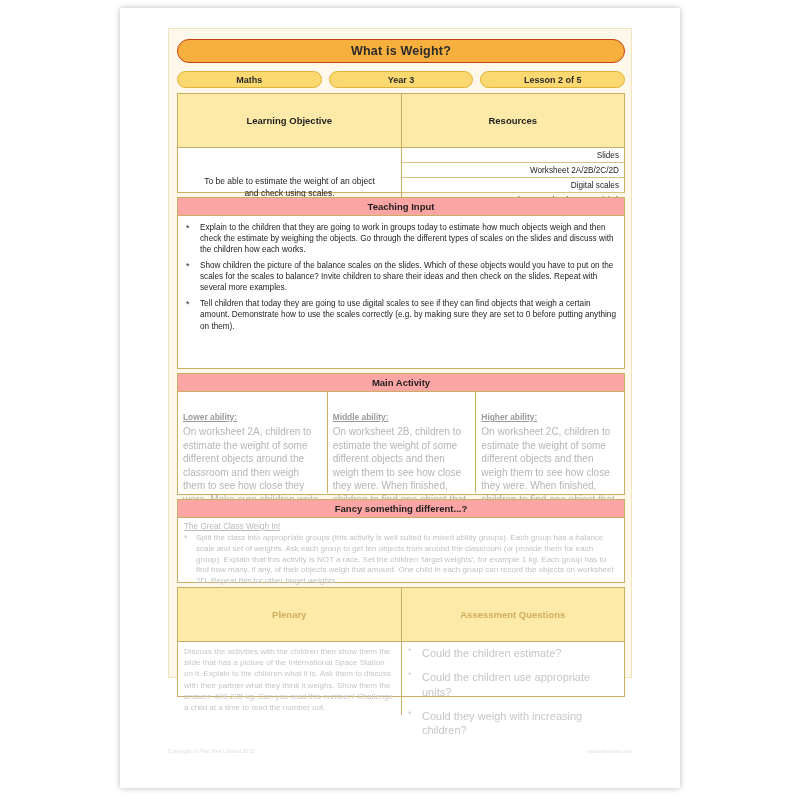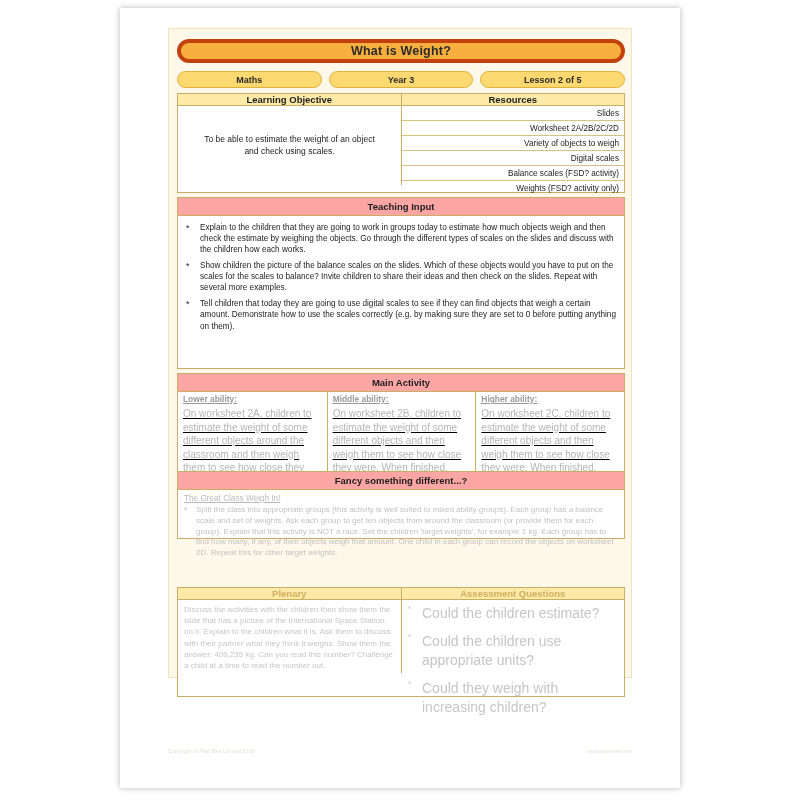--- a/index.html
+++ b/index.html
@@ -33,21 +33,21 @@
     box-sizing: border-box;
   }
   
   .title-banner {
     position: absolute;
     left: 8px;
     top: 10px;
     width: 448px;
     height: 24px;
     background: #f7b03e;
-    border: 4px solid #c2410c;
+    border: 1px solid #c2410c;
     border-radius: 12px;
     box-sizing: border-box;
     display: flex;
     align-items: center;
     justify-content: center;
     font-size: 12.5px;
     font-weight: bold;
     color: #2b2b2b;
     letter-spacing: .2px;
   }
@@ -87,21 +87,21 @@
     display: flex;
     background: #fde9a8;
     border-bottom: 1px solid #c9ae63;
   }
   .hdr-cell {
     flex: 1;
     text-align: center;
     font-size: 9.5px;
     font-weight: bold;
     color: #1d1d1d;
-    padding: 0 0;
+    padding: 21px 0;
   }
   .hdr-cell + .hdr-cell {
     border-left: 1px solid #c9ae63;
   }
   .hdr-band {
     background: #fca5a5;
     border-bottom: 1px solid #c9ae63;
     text-align: center;
     font-size: 9.5px;
     font-weight: bold;
@@ -159,39 +159,38 @@
     line-height: 1.35;
     text-align: left;
   }
 
   
   #main-activity-table { top: 344px; height: 122px; }
   .ma-body { display: flex; height: 101px; }
   .ma-col {
     width: 33.34%;
     box-sizing: border-box;
-    padding: 2px 5px;
-    text-decoration: underline;
+    padding: 20px 5px;
   }
   .ma-col + .ma-col { border-left: 1px solid #c9ae63; }
   .ma-title {
     font-size: 8.4px;
     font-weight: bold;
     color: #9a9a9a;
     text-decoration: underline;
     margin-bottom: 3px;
   }
   .ma-text {
     font-size: 10px;
     color: #b5b5b5;
     line-height: 1.35;
   }
 
   
-  #fancy-table { top: 442px; height: 68px; }
+  #fancy-table { top: 470px; height: 84px; }
   .fancy-body { padding: 4px 6px; }
   .fancy-title {
     font-size: 8.2px;
     color: #b9b9b9;
     text-decoration: underline;
     margin-bottom: 2px;
   }
   .fancy-bullet { display: flex; }
   .fancy-bullet .mark {
     width: 12px;
@@ -224,21 +223,21 @@
     padding: 4px 6px;
   }
   .q-row { display: flex; margin-bottom: 9px; }
   .q-row .mark {
     width: 14px;
     flex: none;
     font-size: 8.5px;
     color: #cccccc;
   }
   .q-row .txt {
-    font-size: 14px;
+    font-size: 11px;
     color: #c6c6c6;
     line-height: 1.35;
   }
 
   
   .footer {
     position: absolute;
     left: 168px;
     top: 748px;
     width: 464px;
@@ -266,21 +265,20 @@
   <div class="tbl" id="objectives-table">
     <div class="hdr-row">
       <div class="hdr-cell">Learning Objective</div>
       <div class="hdr-cell">Resources</div>
     </div>
     <div class="obj-body">
       <div class="obj-left">To be able to estimate the weight of an object and check using scales.</div>
       <div class="obj-right">
         <div class="res-item">Slides</div>
         <div class="res-item">Worksheet 2A/2B/2C/2D</div>
-        <div class="res-item">Variety of objects to weigh</div>
         <div class="res-item">Digital scales</div>
         <div class="res-item">Balance scales (FSD? activity)</div>
         <div class="res-item">Weights (FSD? activity only)</div>
       </div>
     </div>
   </div>
 
   <div class="tbl" id="teaching-table">
     <div class="hdr-band">Teaching Input</div>
     <div class="ti-body">

